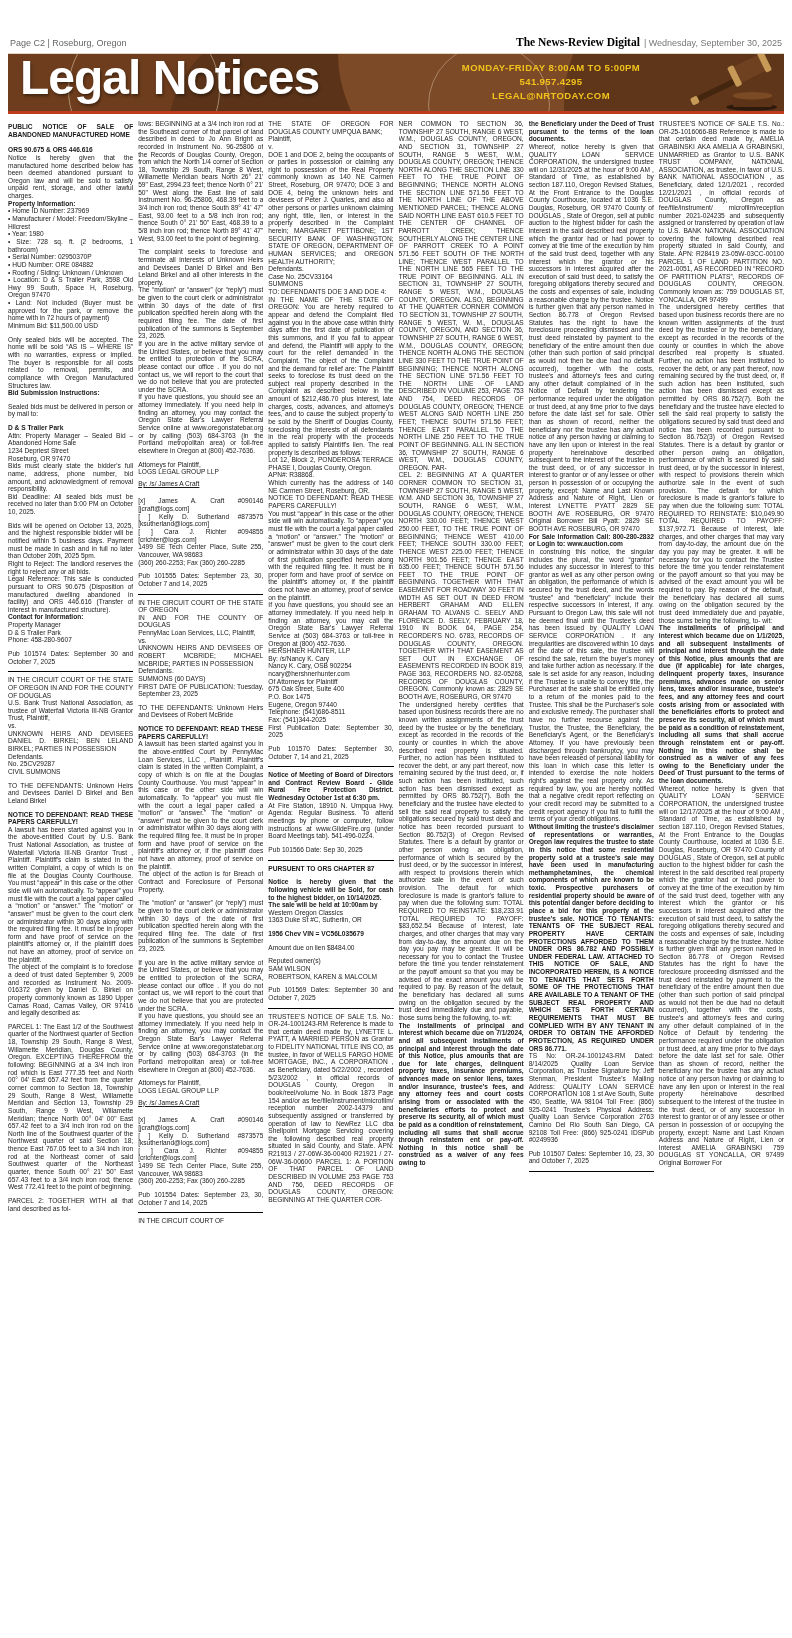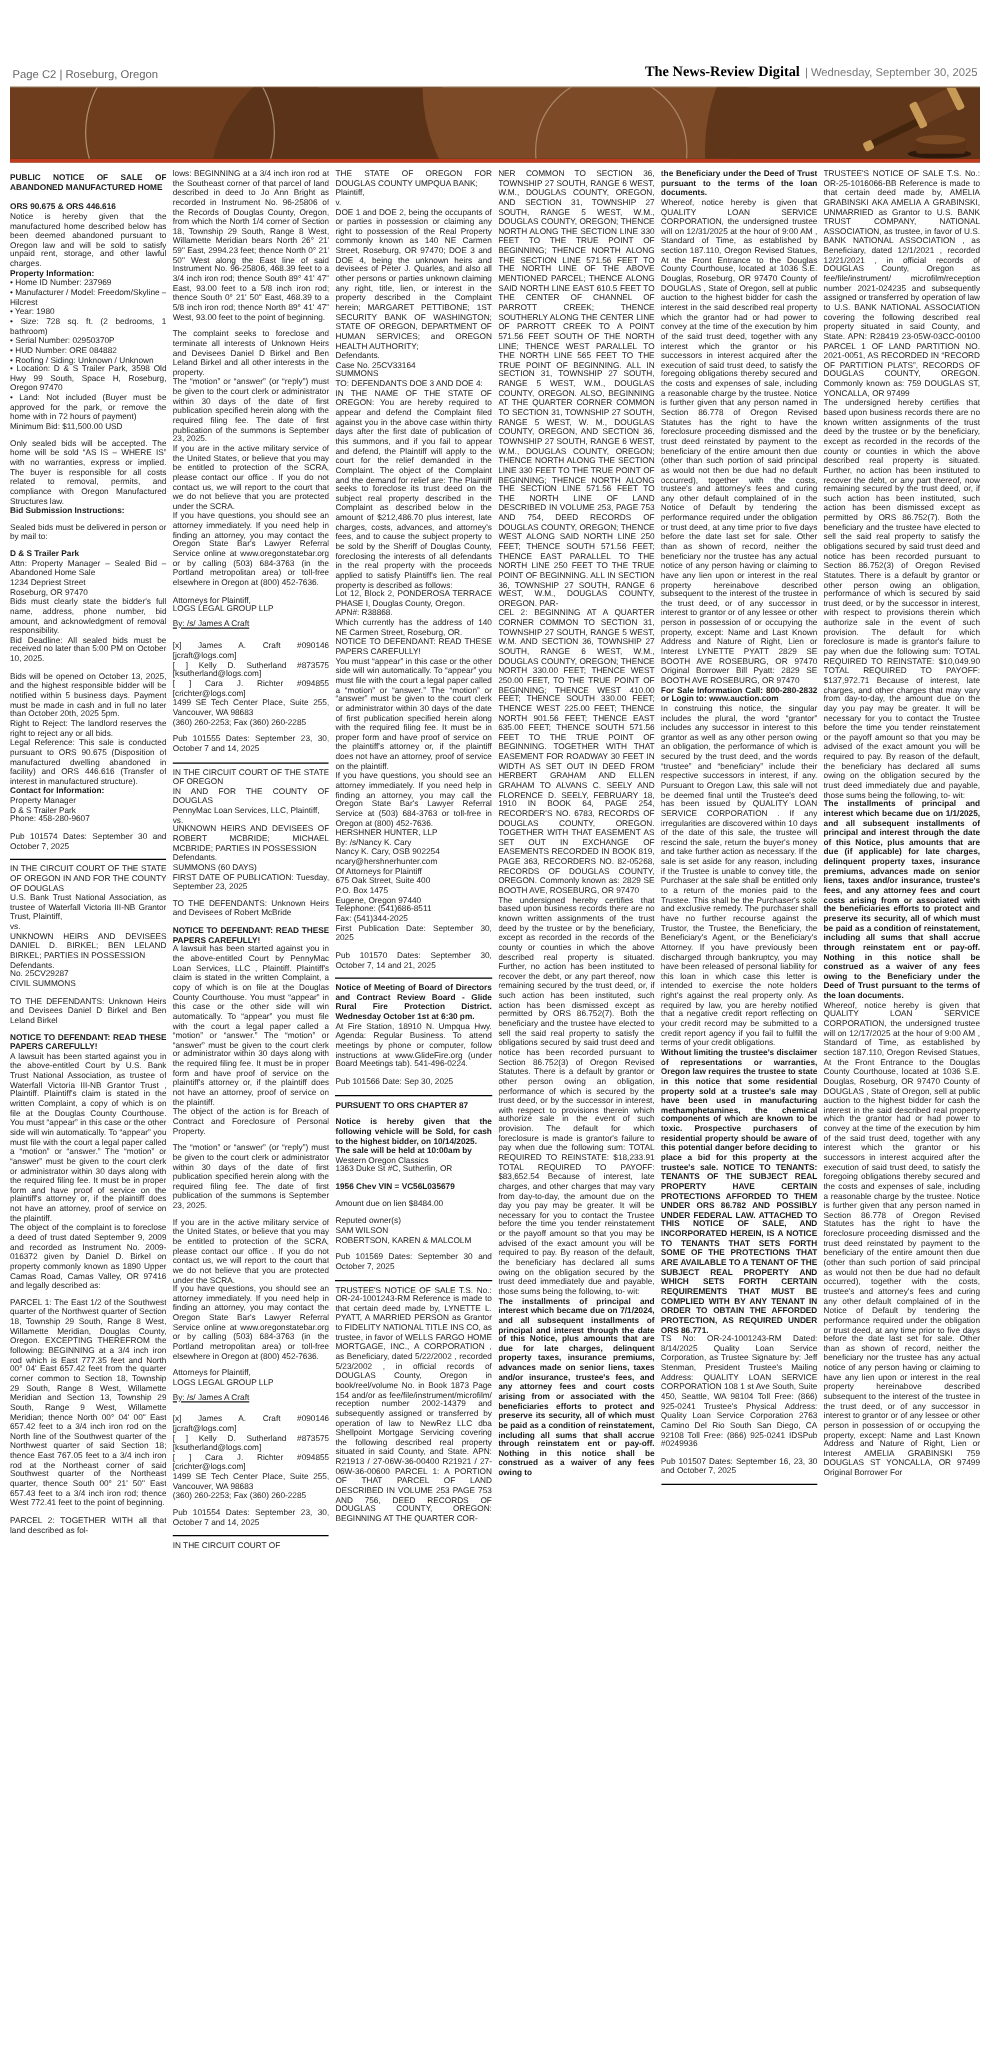--- a/index.html
+++ b/index.html
@@ -2,21 +2,21 @@
 <html><head>
 <meta charset="utf-8">
 <style>
   html,body{margin:0;padding:0;background:#fff;}
   body{width:792px;height:1638px;position:relative;overflow:hidden;
        font-family:"Liberation Sans",sans-serif;color:#1a1a1a;}
   
   .pagehead{display:flex;justify-content:space-between;align-items:flex-end;
             margin:36px 10px 5px 10px;gap:16px;}
   .ph-left{font-size:9px;color:#666;}
-  .ph-right{font-size:9px;color:#777;display:flex;align-items:center;gap:4px;margin-top:16px;}
+  .ph-right{font-size:9px;color:#777;display:flex;align-items:flex-end;gap:4px;}
   .ph-brand{font-family:"Liberation Serif",serif;font-weight:bold;font-size:11.5px;color:#000;}
   
   .banner{position:relative;margin:0 8px;height:57px;background:#4b2c16;
           overflow:hidden;border-bottom:3px solid #c03a1d;border-top:1px solid #e4d6c4;}
   .bc{position:absolute;border-radius:50%;}
   .bc1{left:-50px;top:-120px;width:300px;height:300px;background:#6d3d1d;}
   .bc2{left:160px;top:-30px;width:220px;height:220px;background:#5a3318;}
   .bc3{left:330px;top:-130px;width:260px;height:260px;background:#7c4a26;}
   .bc4{right:-60px;top:-90px;width:280px;height:280px;background:#5f3619;}
   .bc5{left:60px;top:-40px;width:150px;height:150px;background:transparent;
@@ -53,20 +53,26 @@
   </span>
 </div>
 
 <div class="banner">
   <div class="bc bc1"></div>
   <div class="bc bc2"></div>
   <div class="bc bc3"></div>
   <div class="bc bc4"></div>
   <div class="bc bc5"></div>
   <div class="bc bc6"></div>
+  <div class="banner-title">Legal Notices</div>
+  <div class="banner-contact">
+    <div>MONDAY-FRIDAY 8:00AM TO 5:00PM</div>
+    <div>541.957.4295</div>
+    <div>LEGAL@NRTODAY.COM</div>
+  </div>
   <svg class="banner-gavel" viewBox="0 0 110 60" aria-hidden="true">
     <ellipse cx="80" cy="56" rx="27" ry="4" fill="#2e1a0c"></ellipse>
     <rect x="60" y="44" width="42" height="12" rx="3" fill="#5d3317"></rect>
     <ellipse cx="81" cy="44" rx="21" ry="4" fill="#7a4a24"></ellipse>
     <g transform="rotate(-26 55 32)">
       <rect x="16" y="29" width="56" height="6" rx="3" fill="#44260f"></rect>
       <rect x="12" y="28" width="8" height="8" rx="2" fill="#c79b57"></rect>
     </g>
     <g transform="rotate(-26 78 16)">
       <rect x="60" y="6" width="36" height="19" rx="4" fill="#6f4120"></rect>

